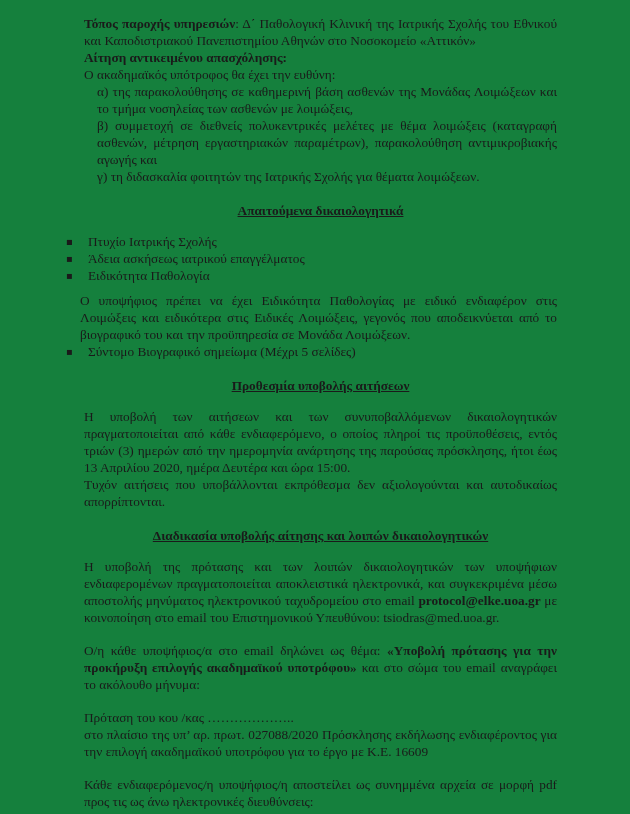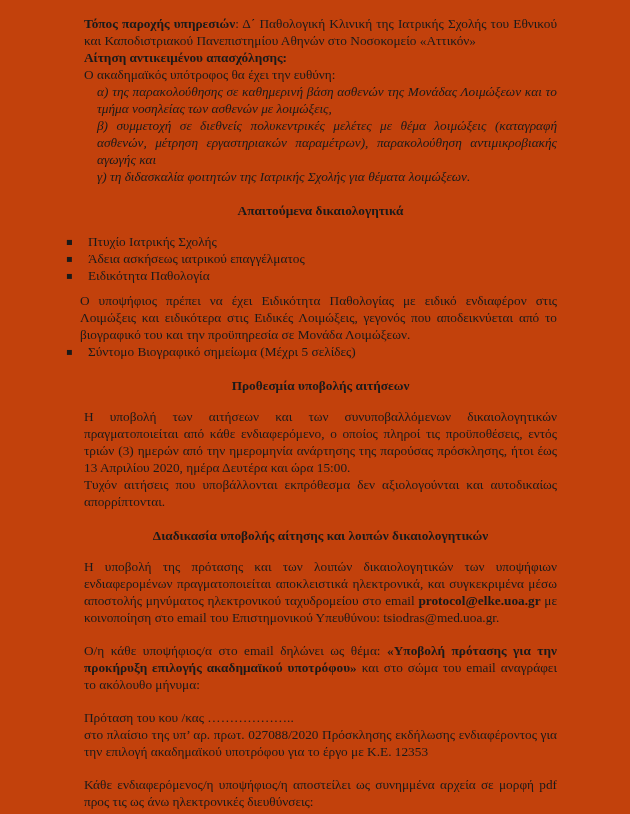--- a/index.html
+++ b/index.html
@@ -5,38 +5,38 @@
   html, body {
     margin: 0;
     padding: 0;
     background: #ffffff;
   }
   .page {
     position: relative;
     width: 630px;
     height: 814px;
     box-sizing: border-box;
-    background: #c2410c;
+    background: #15803d;
     color: #1a1a1a;
     font-family: "Liberation Serif", "DejaVu Serif", serif;
     font-size: 13.3px;
     line-height: 17px;
     padding: 15px 73px 0 84px;
     overflow: hidden;
     text-align: justify;
   }
   p { margin: 0; }
   b, .bold { font-weight: bold; }
   .duty {
     margin-left: 13px;
-    font-style: italic;
   }
   .section-heading {
     text-align: center;
     font-weight: bold;
+    text-decoration: underline;
     margin-top: 17px;
     margin-bottom: 14px;
   }
   ul.doc-list {
     list-style: none;
     margin: 0;
     padding: 0;
   }
   ul.doc-list > li {
     position: relative;
@@ -108,18 +108,18 @@
   <p>Τυχόν αιτήσεις που υποβάλλονται εκπρόθεσμα δεν αξιολογούνται και αυτοδικαίως απορρίπτονται.</p>
 
   <div class="section-heading">Διαδικασία υποβολής αίτησης και λοιπών δικαιολογητικών</div>
 
   <p><span>Η υποβολή της πρότασης και των λοιπών δικαιολογητικών των υποψήφιων ενδιαφερομένων πραγματοποιείται αποκλειστικά ηλεκτρονικά, και συγκεκριμένα μέσω αποστολής μηνύματος ηλεκτρονικού ταχυδρομείου στο email </span><b>protocol@elke.uoa.gr</b><span> με κοινοποίηση στο email του Επιστημονικού Υπευθύνου: </span><a class="email-link">tsiodras@med.uoa.gr</a><span>.</span></p>
 
   <p class="gap-para"><span>Ο/η κάθε υποψήφιος/α στο email δηλώνει ως θέμα: </span><b>«Υποβολή πρότασης για την προκήρυξη επιλογής ακαδημαϊκού υποτρόφου»</b><span> και στο σώμα του email αναγράφει το ακόλουθο μήνυμα:</span></p>
 
   <div class="gap-para template-block">
     <p>Πρόταση του κου /κας ………………..</p>
-    <p>στο πλαίσιο της υπ’ αρ. πρωτ. 027088/2020 Πρόσκλησης εκδήλωσης ενδιαφέροντος για την επιλογή ακαδημαϊκού υποτρόφου για το έργο με Κ.Ε. 12353</p>
+    <p>στο πλαίσιο της υπ’ αρ. πρωτ. 027088/2020 Πρόσκλησης εκδήλωσης ενδιαφέροντος για την επιλογή ακαδημαϊκού υποτρόφου για το έργο με Κ.Ε. 16609</p>
   </div>
 
   <p class="gap-para">Κάθε ενδιαφερόμενος/η υποψήφιος/η αποστείλει ως συνημμένα αρχεία σε μορφή pdf προς τις ως άνω ηλεκτρονικές διευθύνσεις:</p>
 
 </div>
 
 </body></html>

